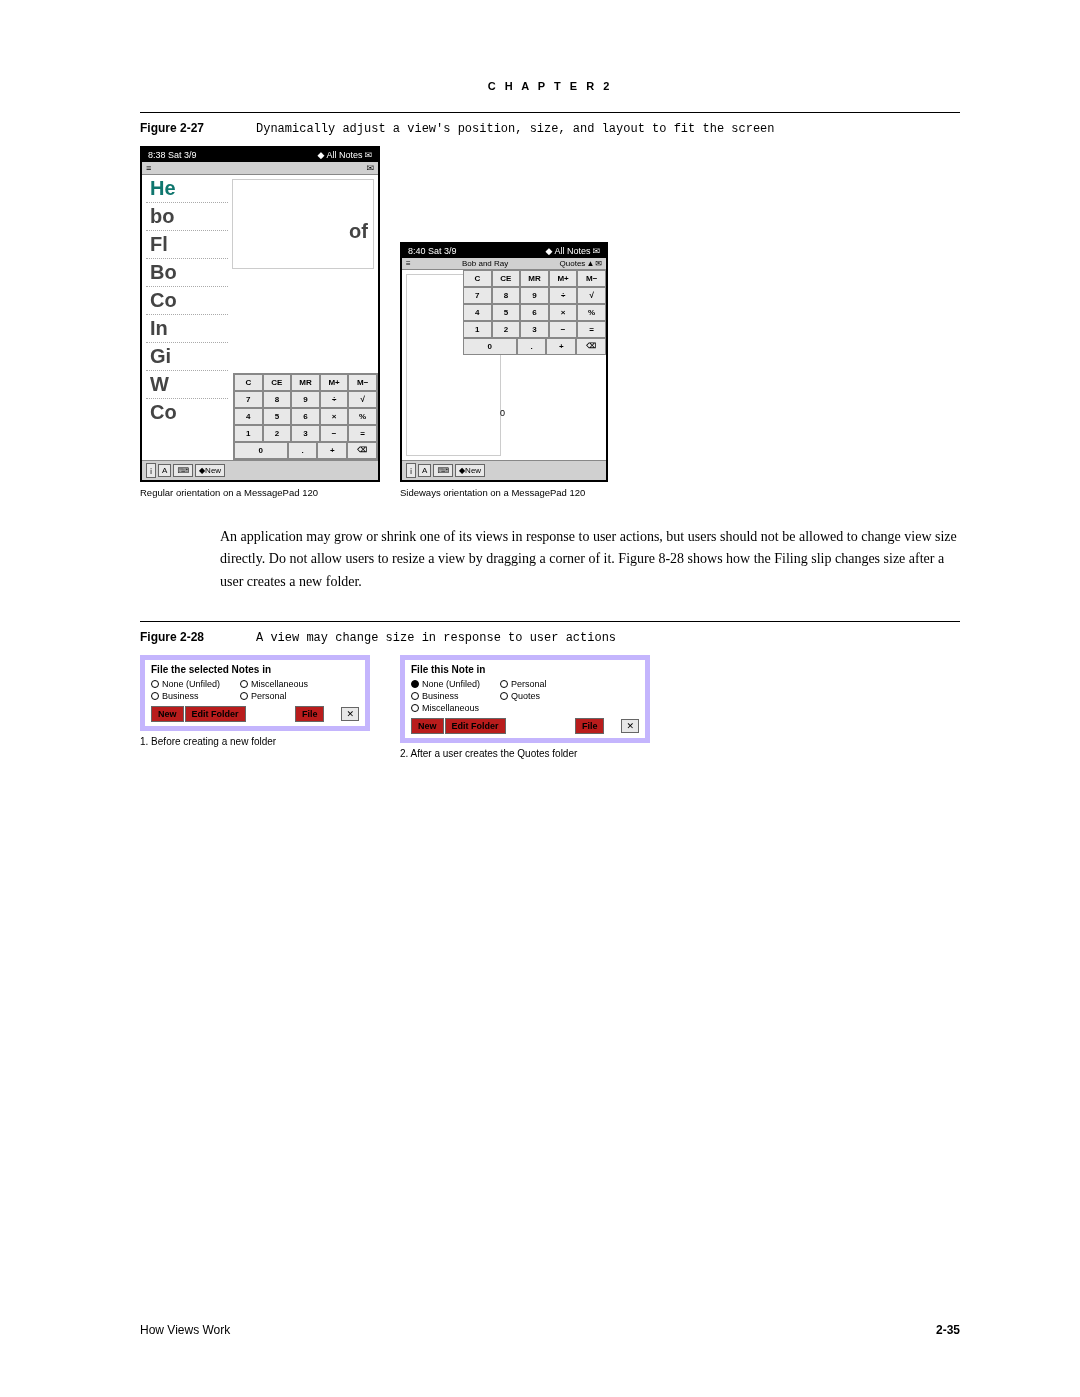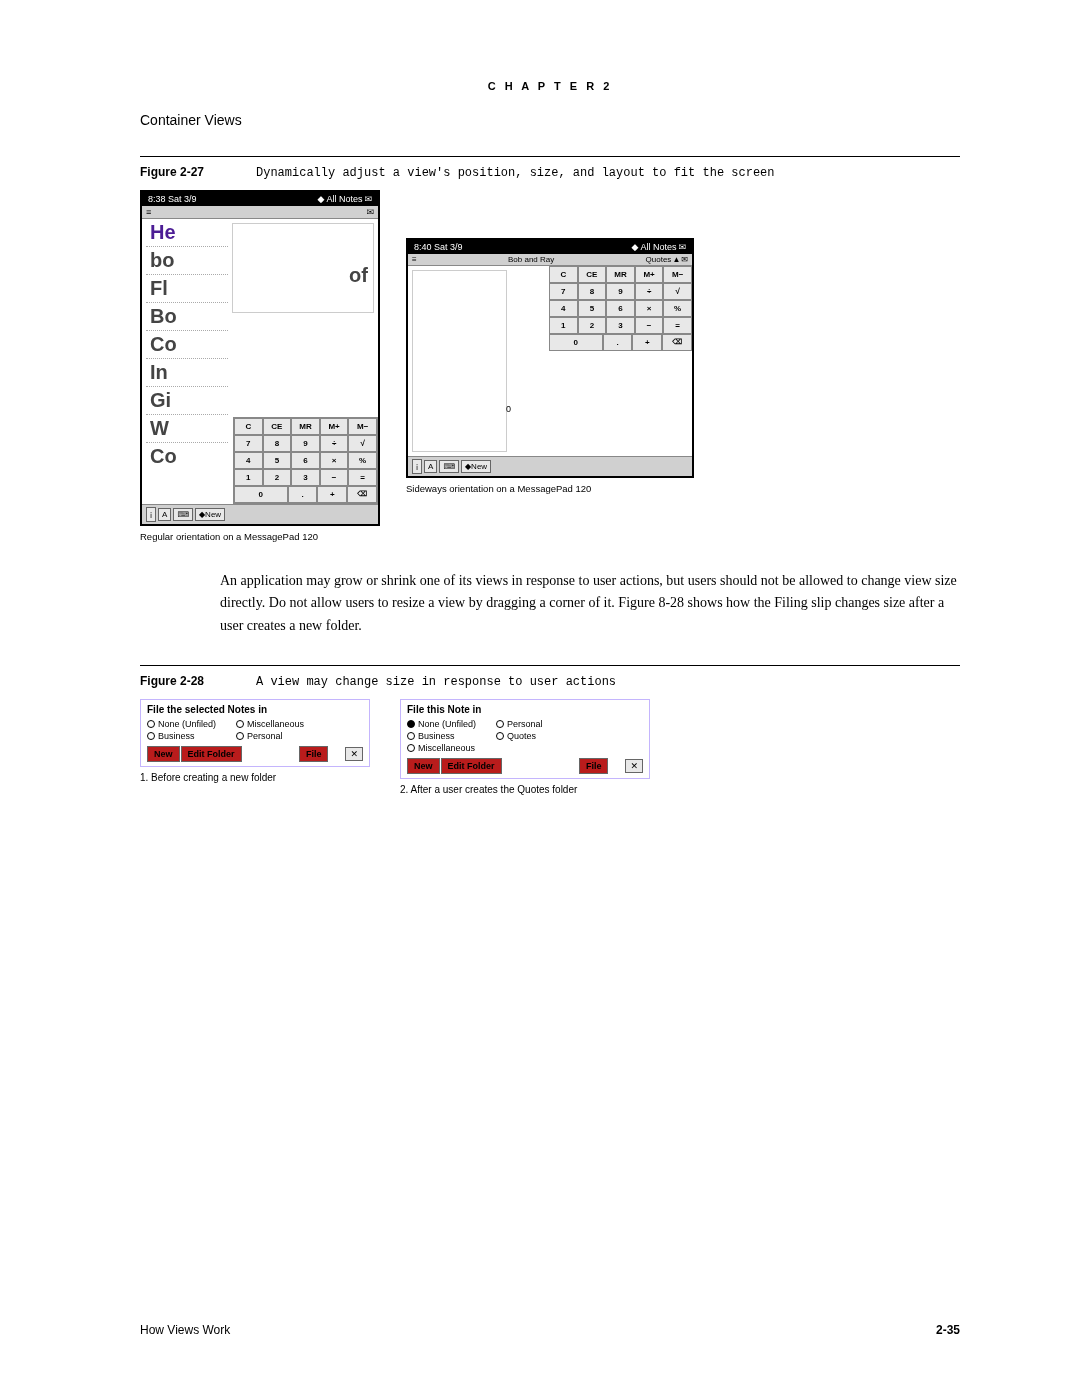--- a/index.html
+++ b/index.html
@@ -56,23 +56,23 @@
 
     .figure-caption {
       font-family: Liberation Mono, monospace;
       font-size: 12px;
       margin-left: 16px;
     }
 
     
     .figures-row {
       display: flex;
-      gap: 26px;
+      gap: 20px;
       margin-bottom: 12px;
-      align-items: center;
+      align-items: flex-end;
     }
 
     .figure-item {
       display: flex;
       flex-direction: column;
       align-items: flex-start;
     }
 
     
     .messagepad {
@@ -182,21 +182,21 @@
 
     .figure-sub-caption {
       font-family: Arial, Helvetica, sans-serif;
       font-size: 9.5px;
       margin-top: 5px;
       color: #000;
     }
 
     
     .mp-small {
-      width: 288px;
+      width: 208px;
     }
 
     .mp-small .mp-content {
       height: 195px;
       overflow: hidden;
     }
 
     
     .body-text {
       font-size: 14px;
@@ -207,21 +207,21 @@
 
     
     .figure28-row {
       display: flex;
       gap: 30px;
       margin-bottom: 12px;
       align-items: flex-start;
     }
 
     .filing-slip {
-      border: 1px solid #c4b5fd;
+      border: 5px solid #c4b5fd;
       width: 230px;
       background: #fff;
       font-family: Arial, sans-serif;
       font-size: 9px;
       padding: 4px 6px;
     }
 
     .filing-slip-title {
       font-weight: bold;
       font-size: 10px;
@@ -339,21 +339,20 @@
     }
 
   </style>
 </head>
 <body>
 
 <div class="page">
 
   <div class="chapter-heading">C H A P T E R  2</div>
 
-  <div class="section-title">Container Views</div>
 
   <div class="figure-label-row">
     <span class="figure-label">
       <strong>Figure 2-27</strong>
     </span>
     <span class="figure-caption">Dynamically adjust a view's position, size, and layout to fit the screen</span>
   </div>
 
   <div class="figures-row">
 
@@ -370,21 +369,21 @@
 
         <div class="mp-toolbar">
           <span class="toolbar-icon">≡</span>
           <span style="flex:1"></span>
           <span style="font-size:9px">✉</span>
         </div>
 
         <div class="mp-content" style="height:285px; position:relative;">
 
           <div style="position:absolute; left:0; top:0; bottom:40px; width:90px; overflow:hidden;">
-            <div class="content-line dotted-line" style="padding:2px 4px; font-size:20px; font-family:Arial,sans-serif; font-weight:bold; color:#4c1d95;">He</div>
+            <div class="content-line dotted-line" style="padding:2px 4px; font-size:20px; font-family:Arial,sans-serif; font-weight:bold; color:#0f766e;">He</div>
             <div class="content-line dotted-line" style="padding:2px 4px; font-size:20px; font-family:Arial,sans-serif; font-weight:bold; color:#444;">bo</div>
             <div class="content-line dotted-line" style="padding:2px 4px; font-size:20px; font-family:Arial,sans-serif; font-weight:bold; color:#444;">Fl</div>
             <div class="content-line dotted-line" style="padding:2px 4px; font-size:20px; font-family:Arial,sans-serif; font-weight:bold; color:#444;">Bo</div>
             <div class="content-line dotted-line" style="padding:2px 4px; font-size:20px; font-family:Arial,sans-serif; font-weight:bold; color:#444;">Co</div>
             <div class="content-line dotted-line" style="padding:2px 4px; font-size:20px; font-family:Arial,sans-serif; font-weight:bold; color:#444;">In</div>
             <div class="content-line dotted-line" style="padding:2px 4px; font-size:20px; font-family:Arial,sans-serif; font-weight:bold; color:#444;">Gi</div>
             <div class="content-line dotted-line" style="padding:2px 4px; font-size:20px; font-family:Arial,sans-serif; font-weight:bold; color:#444;">W</div>
             <div class="content-line dotted-line" style="padding:2px 4px; font-size:20px; font-family:Arial,sans-serif; font-weight:bold; color:#444;">Co</div>
           </div>
 

